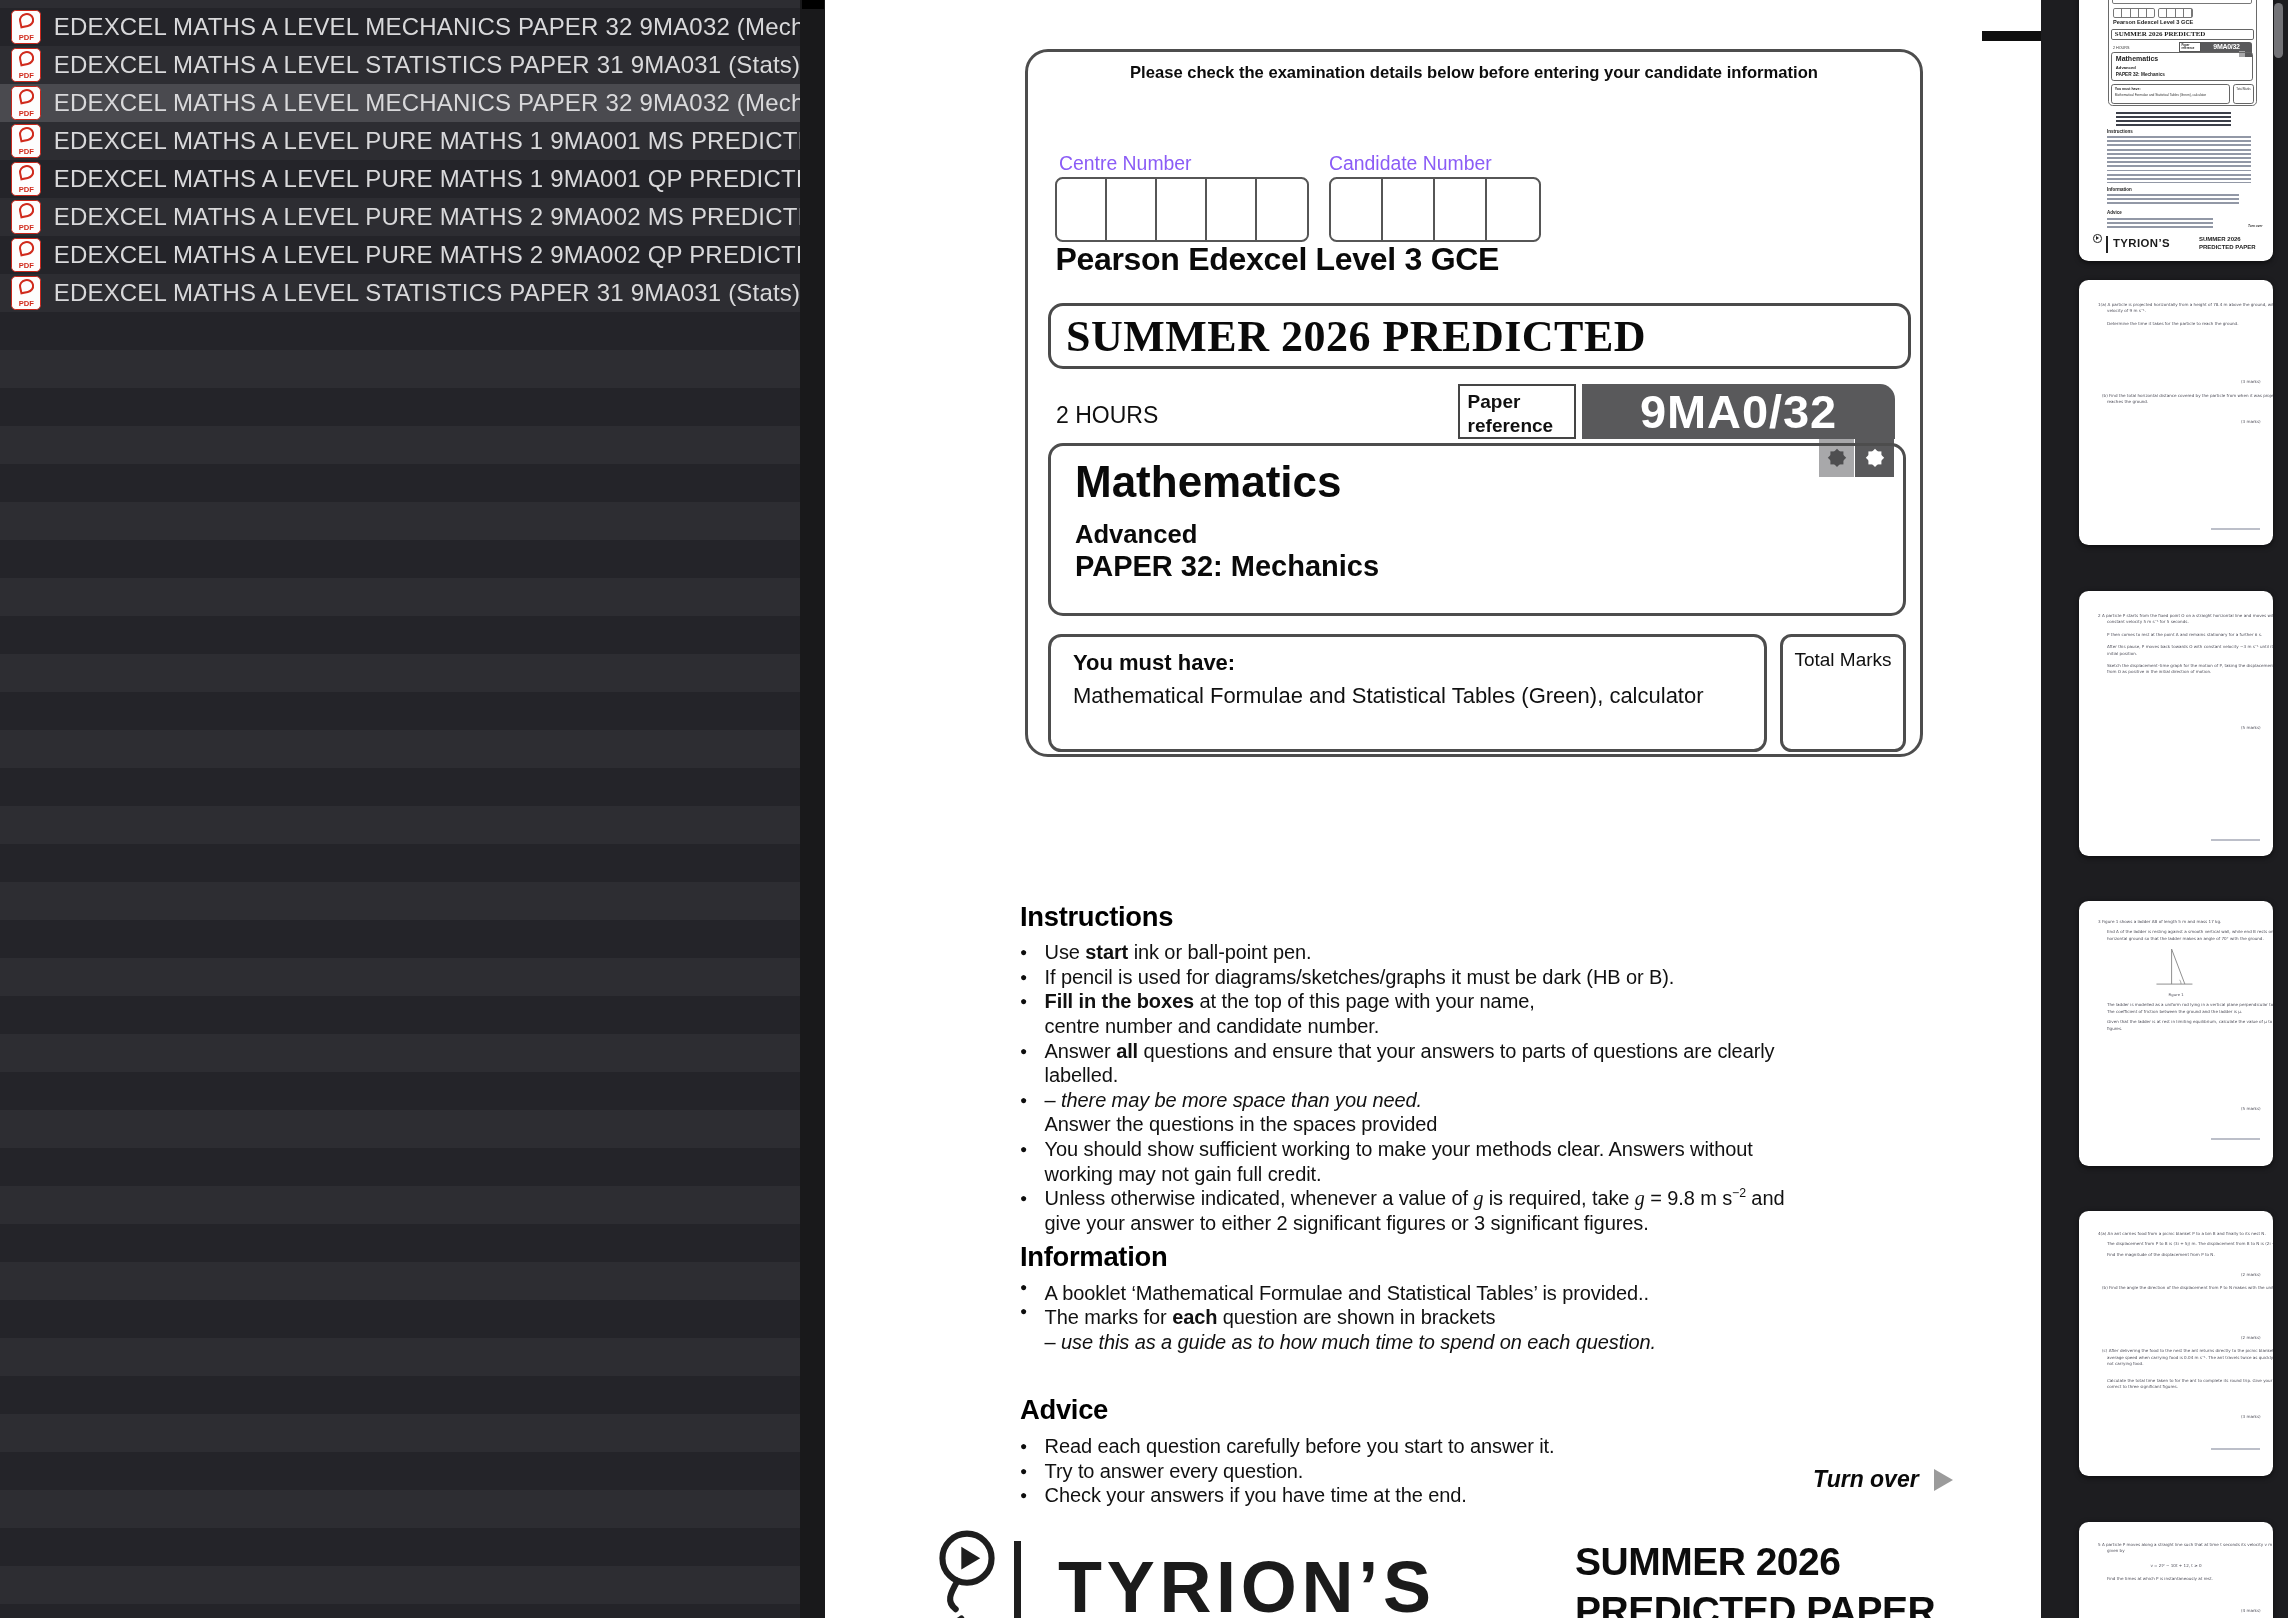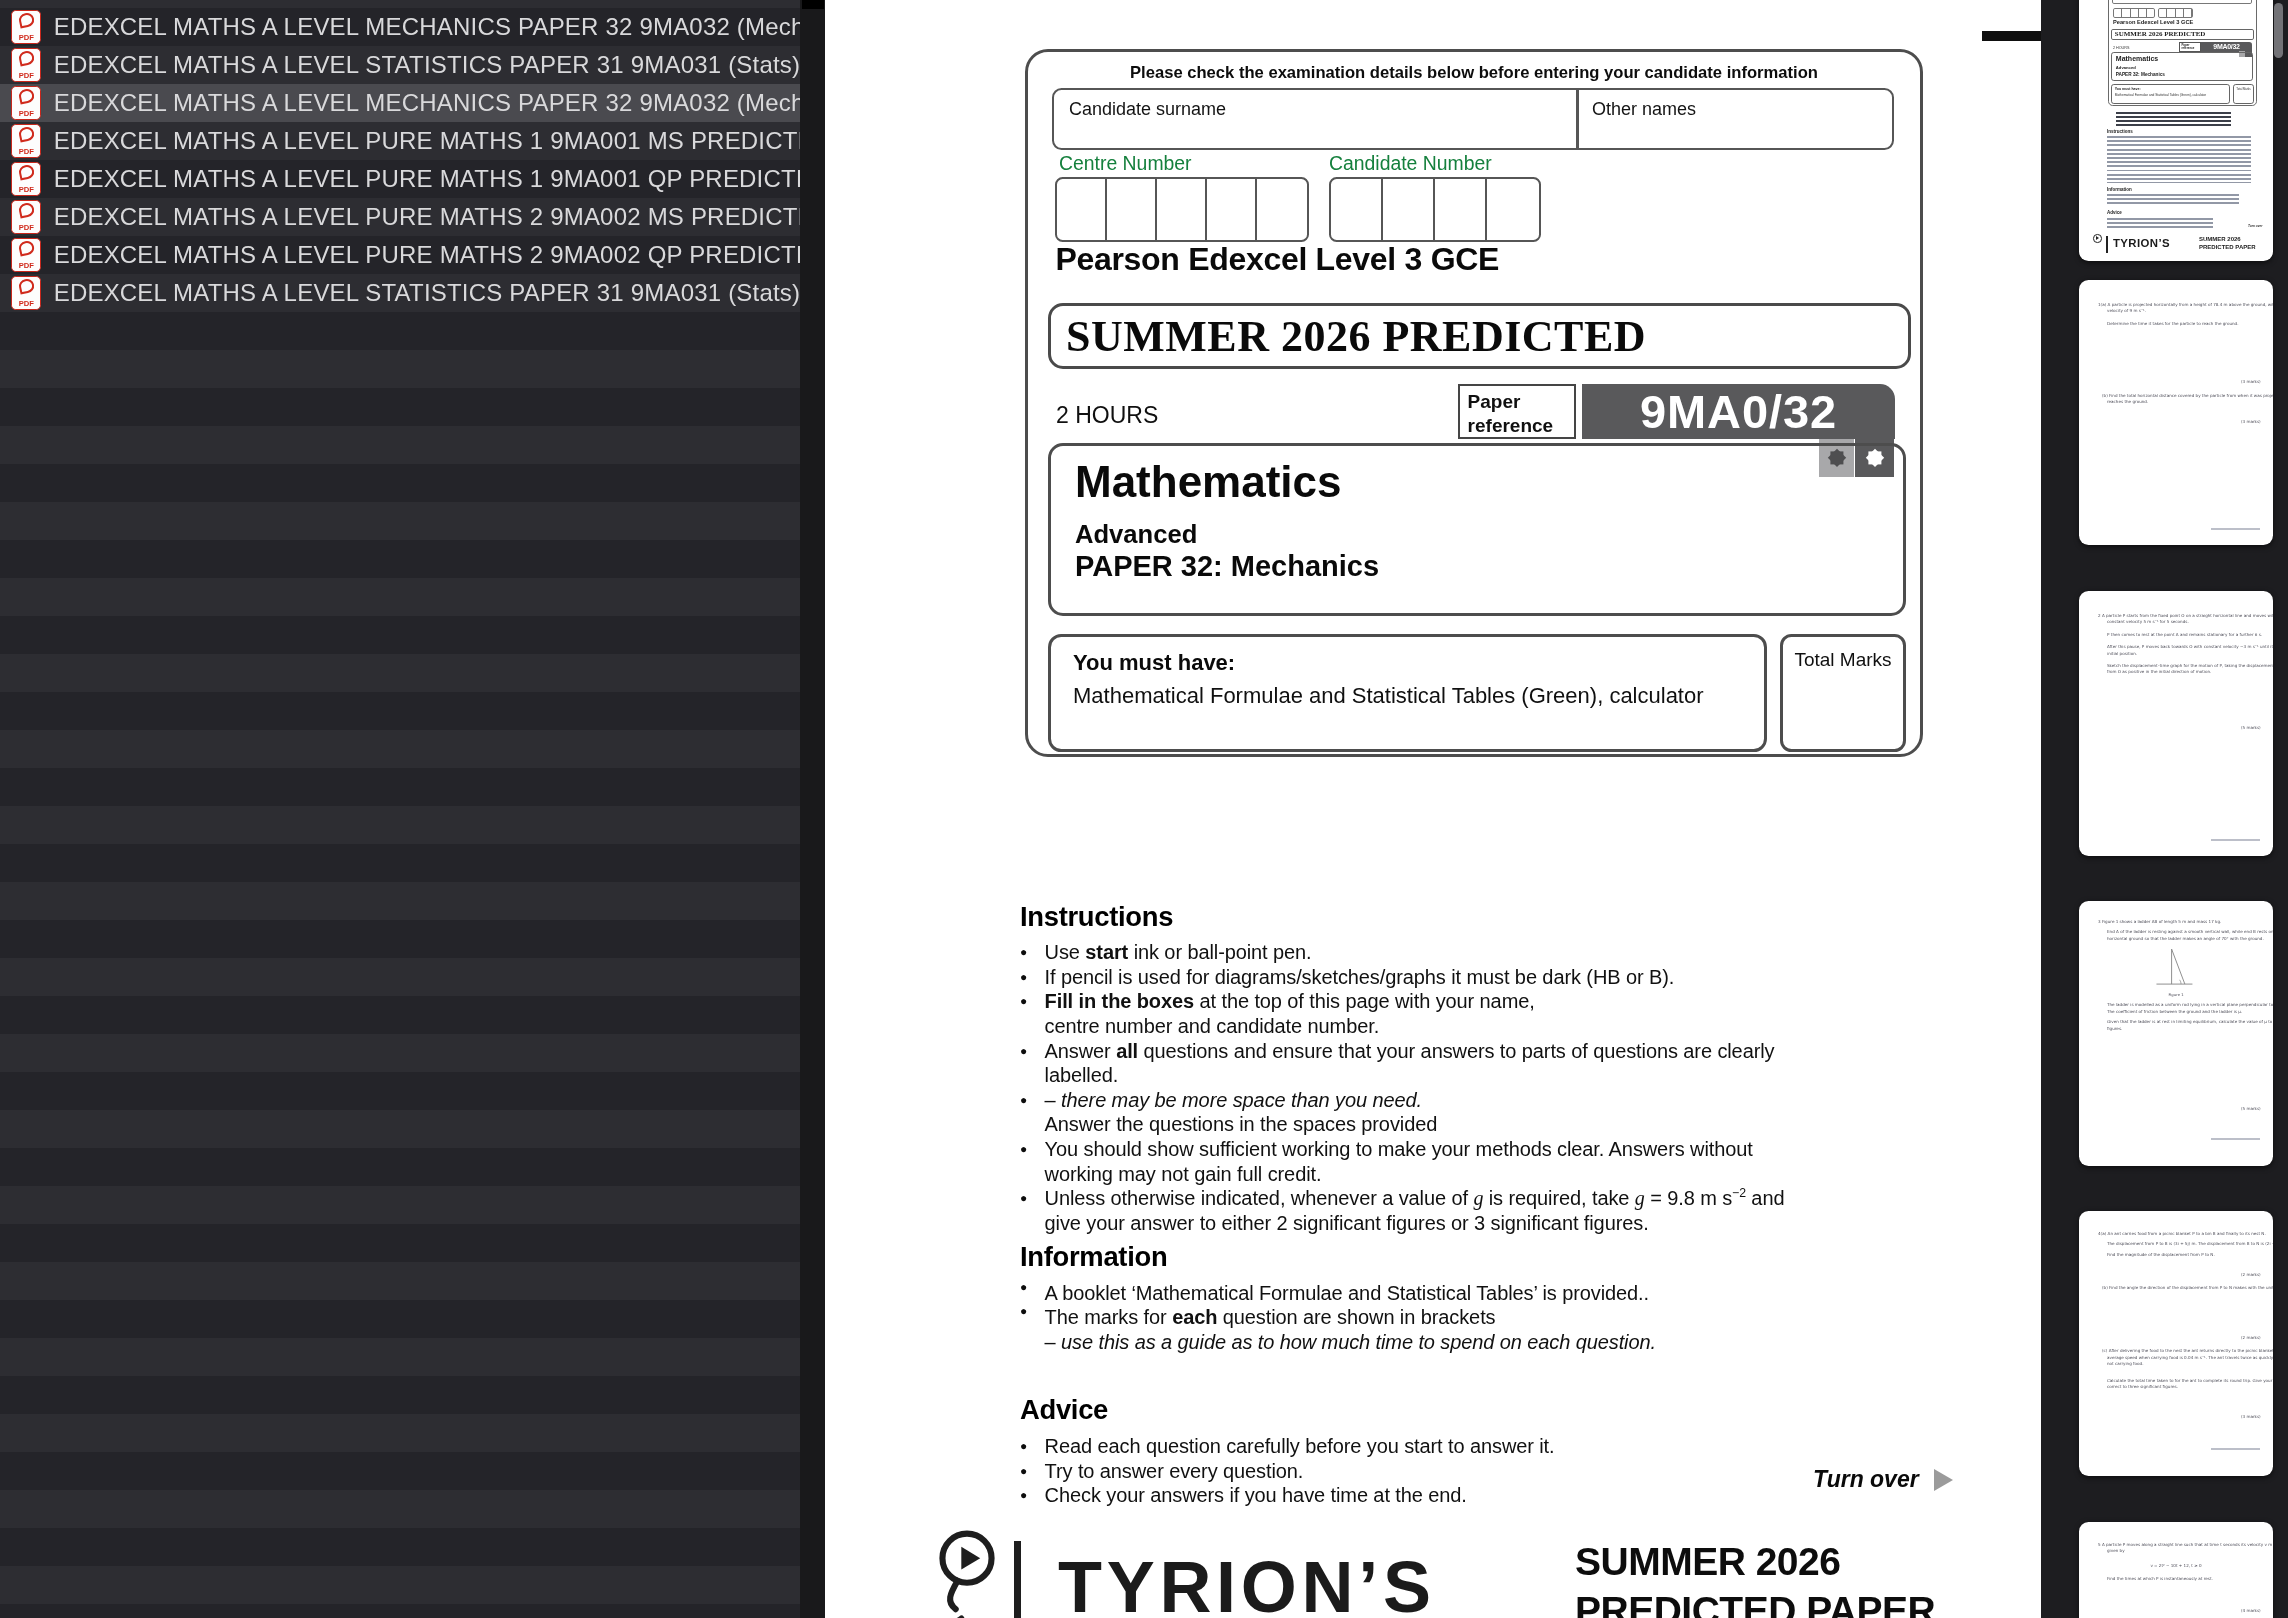--- a/index.html
+++ b/index.html
@@ -24,21 +24,21 @@
   
   #docpane{position:absolute;left:825px;top:0;width:1216px;height:1618px;background:#fff;overflow:hidden;}
   .box{border:3.3px solid #4d4d4d;border-radius:23px;position:absolute;box-sizing:border-box;}
   #exam-box{left:200px;top:49px;width:898px;height:708px;}
   #check-notice{position:absolute;left:0;right:0;top:11.4px;text-align:center;font-size:16.6px;font-weight:bold;color:#0d0d0d;}
   #name-box{position:absolute;left:24px;top:36px;width:842px;height:62px;border:2.8px solid #565656;border-radius:9.5px;box-sizing:border-box;}
   #name-divider{position:absolute;left:522px;top:0;bottom:0;width:2.8px;background:#565656;}
   .field-label{position:absolute;top:8.5px;font-size:18px;color:#141414;}
   #surname-label{left:15px;}
   #othernames-label{left:538px;}
-  .num-label{position:absolute;font-size:19.4px;color:#15803d;top:100px;}
+  .num-label{position:absolute;font-size:19.4px;color:#8b5cf6;top:100px;}
   #centre-label{left:31px;}
   #cand-label{left:301px;}
   .cellgrp{position:absolute;top:125px;display:flex;border:2.8px solid #565656;border-radius:7.6px;overflow:hidden;background:#fff;}
   #centre-cells{left:26.5px;}
   #cand-cells{left:301px;}
   .cell{width:50px;height:61px;border-right:2.8px solid #565656;box-sizing:border-box;}
   #cand-cells .cell{width:52px;}
   .cell:last-child{border-right:none;}
   #board-title{position:absolute;left:27.4px;top:189px;font-size:32px;font-weight:bold;color:#0a0a0a;letter-spacing:-0.3px;}
   #banner-box{position:absolute;left:20px;top:251px;width:863px;height:66px;border:3.8px solid #4a4a4a;border-radius:15px;box-sizing:border-box;display:flex;align-items:center;}
@@ -234,25 +234,20 @@
   <div id="gutter-top-bar"></div>
 </div>
 
 <div id="docpane">
 
   <div id="black-bar"></div>
 
   <div id="exam-box" class="box">
     <div id="check-notice">Please check the examination details below before entering your candidate information</div>
 
-    <div id="name-box">
-      <div id="name-divider"></div>
-      <div id="surname-label" class="field-label">Candidate surname</div>
-      <div id="othernames-label" class="field-label">Other names</div>
-    </div>
 
     <div id="centre-label" class="num-label">Centre Number</div>
     <div id="cand-label" class="num-label">Candidate Number</div>
 
     <div id="centre-cells" class="cellgrp">
       <div class="cell"></div>
         <div class="cell"></div>
         <div class="cell"></div>
         <div class="cell"></div>
         <div class="cell"></div>

